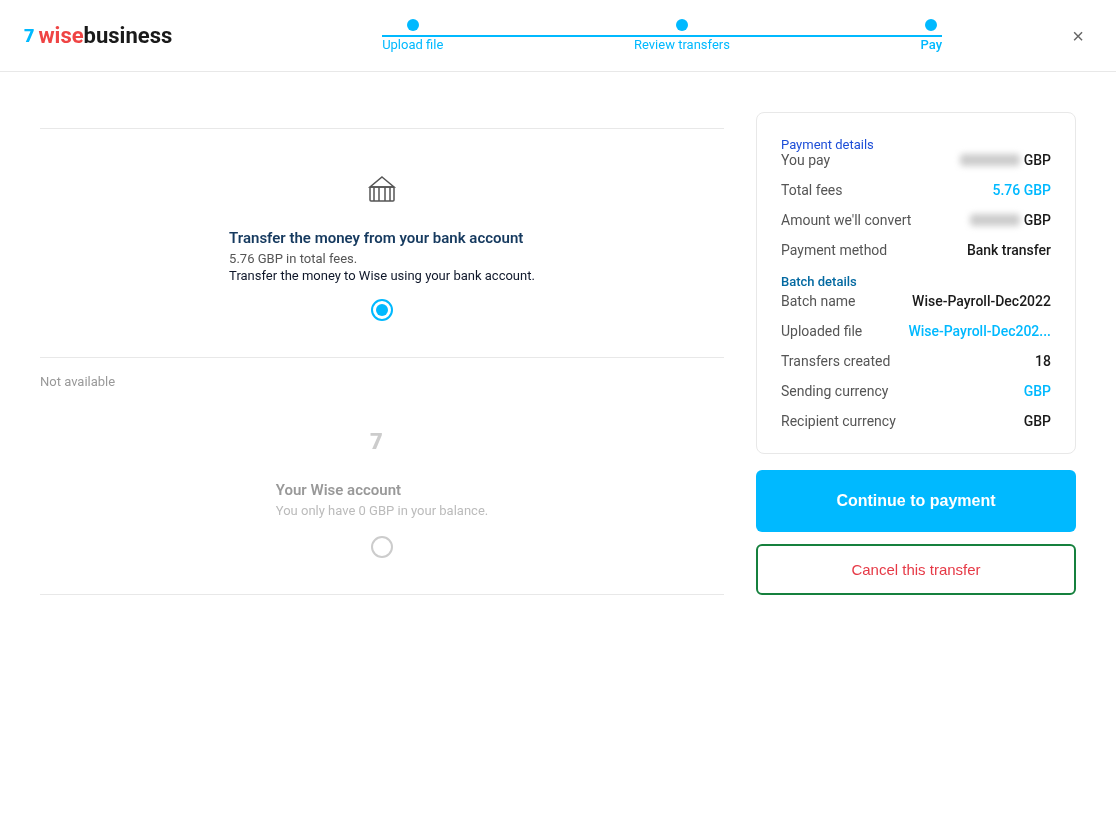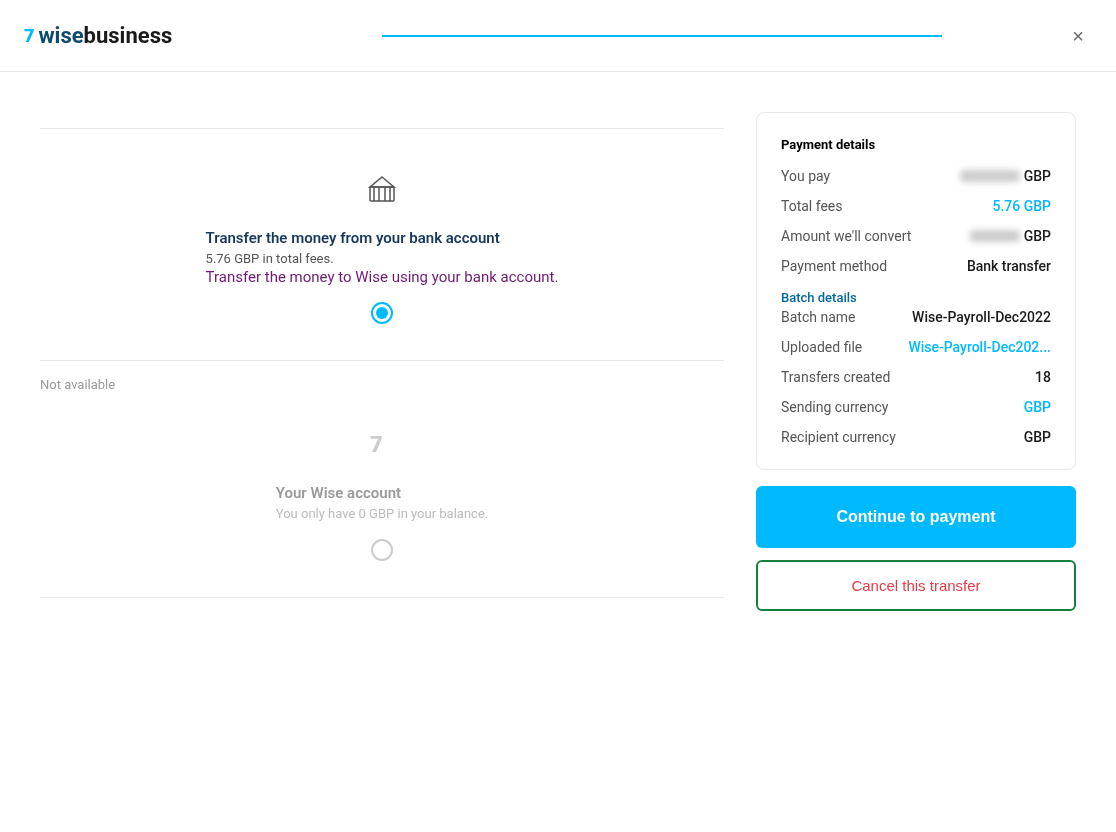--- a/index.html
+++ b/index.html
@@ -24,21 +24,21 @@
       color: #00b9ff;
       font-weight: 900;
       font-size: 18px;
     }
     .logo-text {
       font-size: 22px;
       font-weight: 700;
       color: #1a1a1a;
     }
     .logo-text span {
-      color: #0c4a6e;
+      color: #ef4444;
       margin-top: 31px;
     }
 
     
     .steps {
       display: flex;
       align-items: center;
       flex: 1;
       justify-content: center;
       position: relative;
@@ -163,22 +163,22 @@
       font-weight: 600;
       color: #163a5f;
       margin-bottom: 4px;
     }
     .option-subtitle {
       font-size: 13px;
       color: #555;
       margin-bottom: 2px;
     }
     .option-subtitle-link {
-      font-size: 15px;
-      color: #701a75;
+      font-size: 13px;
+      color: #0f172a;
     }
     .option-radio {
       width: 22px;
       height: 22px;
       border-radius: 50%;
       border: 2px solid #00b9ff;
       display: flex;
       align-items: center;
       justify-content: center;
       flex-shrink: 0;
@@ -219,23 +219,22 @@
 
     .details-card {
       border: 1px solid #e8e8e8;
       border-radius: 8px;
       padding: 24px;
       margin-bottom: 16px;
     }
 
     .section-title {
       font-size: 13px;
-      color: #000000;
-      margin-bottom: 16px;
-      font-weight: 700;
+      color: #1d4ed8;
+      font-weight: 400;
     }
 
     .detail-row {
       display: flex;
       justify-content: space-between;
       align-items: center;
       margin-bottom: 14px;
       font-size: 14px;
     }
     .detail-row:last-child {
@@ -307,20 +306,34 @@
 <header class="header">
   <div class="logo">
     <span class="logo-icon">7</span>
     <span class="logo-text"><span>wise</span>business</span>
   </div>
 
   <nav class="steps">
     <div class="steps-track">
       <div class="steps-track-fill"></div>
     </div>
+    <div class="steps-list">
+      <div class="step">
+        <div class="step-dot"></div>
+        <span class="step-label done">Upload file</span>
+      </div>
+      <div class="step">
+        <div class="step-dot"></div>
+        <span class="step-label done">Review transfers</span>
+      </div>
+      <div class="step">
+        <div class="step-dot active"></div>
+        <span class="step-label active">Pay</span>
+      </div>
+    </div>
   </nav>
 
   <button class="close-btn">×</button>
 </header>
 
 <div class="main">
 
   <div class="left-panel">
 
     <hr class="divider">

